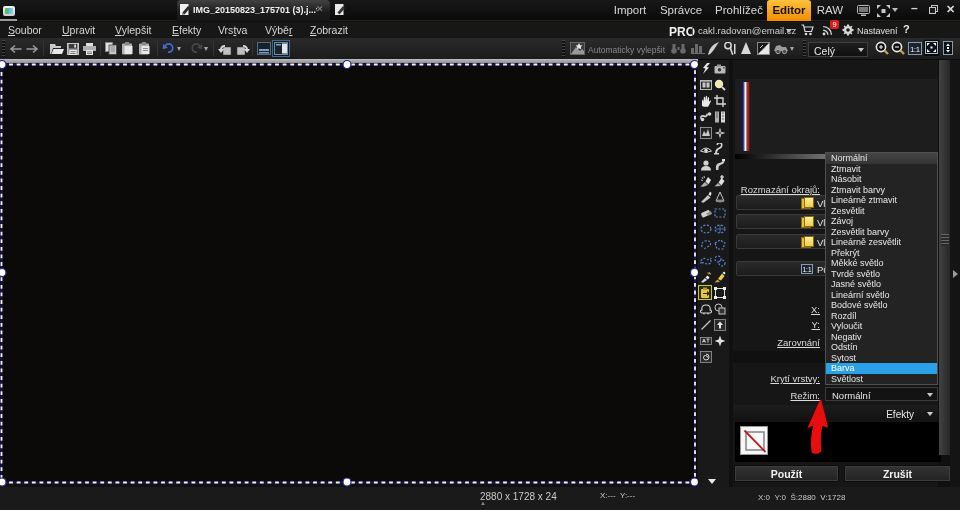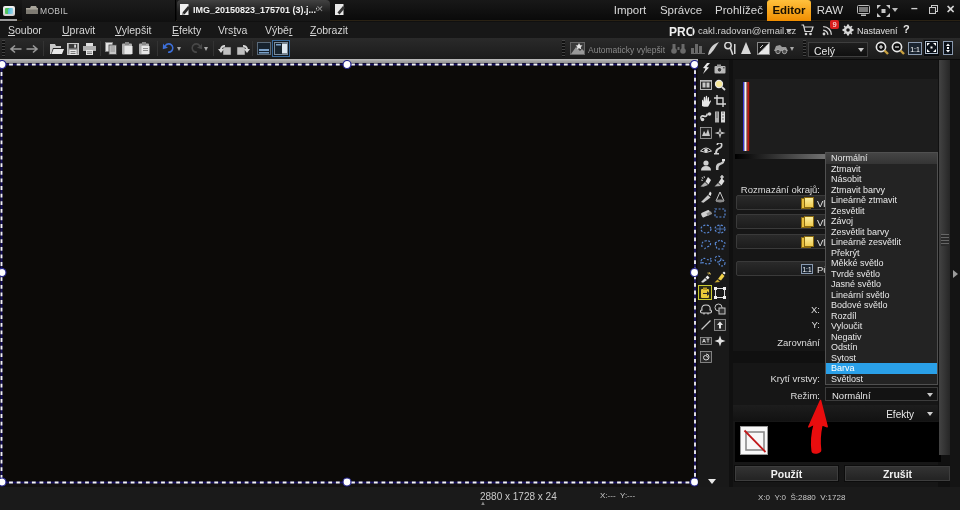--- a/index.html
+++ b/index.html
@@ -37,21 +37,21 @@
 #photo { position:absolute; left:0; top:3px; width:697px; height:420px; background:#0c0a08; }
 
 
 #vtools { position:absolute; left:698px; top:60px; width:31px; height:427px; background:#191919; }
 .vt { position:absolute; width:12px; height:12px; }
 
 
 #rpanel { position:absolute; left:733px; top:60px; width:205px; height:427px; background:#161616; }
 .phead { position:absolute; left:0; width:205px; height:16px; background:linear-gradient(#262626,#191919); color:#e8e8e8; font-size:10px; }
 .pdd { position:absolute; right:5px; top:7px; width:0; height:0; border-left:3.5px solid transparent; border-right:3.5px solid transparent; border-top:4.5px solid #d0d0d0; }
-.rlabel { position:absolute; right:118px; color:#dcdcdc; font-size:9.5px; white-space:nowrap; }
+.rlabel { position:absolute; right:118px; color:#dcdcdc; font-size:9.5px; white-space:nowrap;text-decoration:underline; }
 .rbtn { position:absolute; left:3px; width:200px; height:15px; background:linear-gradient(#2a2a2a,#1c1c1c); border:1px solid #3a3a3a; border-radius:2px; }
 .rbtn .btxt { position:absolute; left:80px; top:2px; color:#e4e4e4; font-size:9.5px; white-space:nowrap; }
 .ficon { position:absolute; left:64px; top:1px; width:12px; height:11px; }
 .ficon:before { content:""; position:absolute; left:0; top:1px; width:8px; height:9px; background:#e8c040; border:1px solid #8a6a10; }
 .ficon:after { content:""; position:absolute; left:3px; top:0; width:8px; height:9px; background:linear-gradient(#fcf0a0,#f0cc50); border:1px solid #8a6a10; }
 .iicon { position:absolute; left:64px; top:2px; width:12px; height:10px; background:#1a2430; border:1px solid #8a9ab0; color:#fff; font-size:6.5px; text-align:center; line-height:10px; }
 .bigbtn { position:absolute; top:405px; height:17px; background:linear-gradient(#343434,#222222); border:1px solid #0c0c0c; outline:1px solid #3d3d3d; outline-offset:-2px; color:#f0f0f0; font-size:10.5px; font-weight:bold; text-align:center; line-height:17px; }
 #splitter { position:absolute; left:939px; top:60px; width:11px; height:395px; background:linear-gradient(to right,#434343,#262626); }
 #sgrip { position:absolute; left:2px; top:174px; width:8px; height:12px; background:repeating-linear-gradient(#666 0 1px, #2a2a2a 1px 3px); }
 #rmargin { position:absolute; left:950px; top:60px; width:10px; height:427px; background:#141414; }
@@ -65,27 +65,20 @@
 .ddsel { background:#2aa0e8; color:#fff; }
 </style>
 </head>
 <body>
 <div id="app">
   <div id="topbar">
     <div id="appicon">
         <div class="inner"></div>
         <div class="under"></div>
       </div>
-    <div id="tab-mobil" class="tab">
-      <svg width="12" height="9" style="position:absolute;left:4px;top:6px" viewBox="0 0 12 9">
-          <path d="M0 2 L4 2 L5 0 L10 0 L11 2 L12 2 L12 8 L0 8 Z" fill="#a8a49a"></path>
-          <path d="M0 3.5 L12 3.5 L12 8 L0 8 Z" fill="#7d7a72"></path>
-        </svg>
-      <span style="position:absolute;left:18px;top:6px;letter-spacing:0.3px;font-size:8.5px;">MOBIL</span>
-    </div>
     <div id="tab-act" class="tab">
       <svg width="11" height="12" style="position:absolute;left:3px;top:4px" viewBox="0 0 11 12">
           <rect x="0" y="0" width="8.5" height="11" fill="#f0f0f0"></rect>
           <path d="M2.5 8.5 L8 2 L10 4 L4.5 10.5 Z" fill="#2a2a2a"></path>
           <path d="M2 10.8 L2.8 8.8 L4.2 10.2 Z" fill="#444"></path>
         </svg>
       <span style="position:absolute;left:16px;top:5px;font-size:9px;width:124px;overflow:hidden;white-space:nowrap;display:inline-block;">IMG_20150823_175701 (3).j...*</span>
       <span style="position:absolute;left:139px;top:4px;color:#8f8f8f;font-size:9px;font-weight:normal;">✕</span>
     </div>
     <svg width="11" height="12" style="position:absolute;left:335px;top:4px" viewBox="0 0 11 12">

